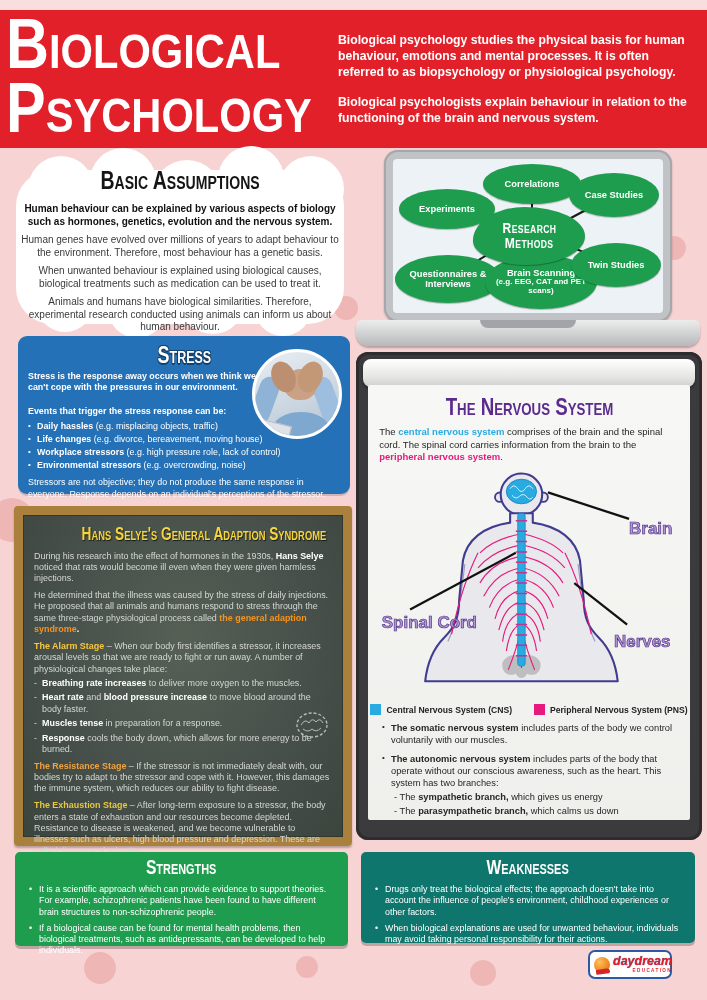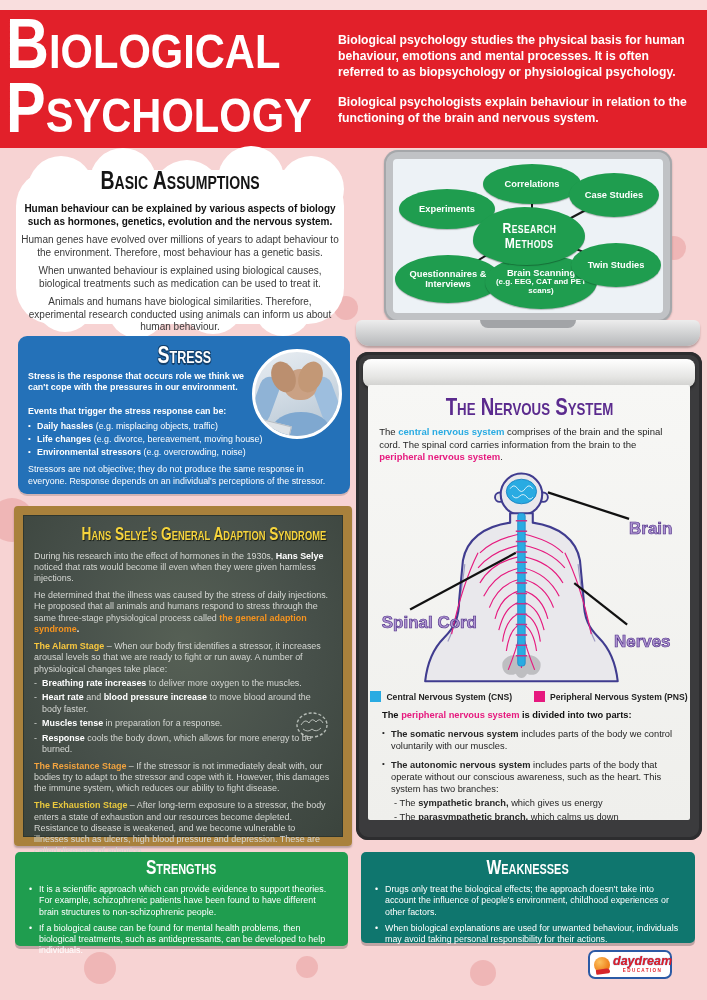--- a/index.html
+++ b/index.html
@@ -80,41 +80,41 @@
 
   
   .flip { position:absolute; left:356px; top:352px; width:346px; height:488px; background:#3b3b3d; border-radius:12px; box-shadow:inset 0 0 0 3px #2d2d2f; z-index:2; }
   .flip-roll { position:absolute; top:7px; left:7px; right:7px; height:28px; background:linear-gradient(#ffffff,#e5e5e3 65%,#cfcfcd); border-radius:8px; box-shadow:0 2px 3px rgba(0,0,0,.4); }
   .flip-paper { position:absolute; top:33px; left:12px; right:12px; bottom:20px; background:linear-gradient(#f7f7f5,#efefec); border-radius:2px; padding-top:8px; overflow:hidden; }
   .ns-title { text-align:center; font-size:24px; color:#5b2b8e; }
   .ns-intro { width:93%; margin:5px auto 0; font-size:9.5px; line-height:1.32; color:#262626; }
   .cns { color:#29abe2; font-weight:bold; }
   .pns { color:#e6197e; font-weight:bold; }
   .body-svg { display:block; margin:2px auto 0; }
-  .legend { display:flex; justify-content:center; gap:22px; margin-top:6px; font-size:8.6px; font-weight:bold; color:#222; align-items:flex-end; }
+  .legend { display:flex; justify-content:center; gap:22px; margin-top:19px; font-size:8.6px; font-weight:bold; color:#222; align-items:flex-end; }
   .legend .sw { display:inline-block; width:11px; height:11px; margin-right:5px; vertical-align:-2px; }
   .ns-text { margin:7px 14px 0; font-size:9.3px; line-height:1.3; color:#262626; }
   .ns-text .division { font-weight:bold; color:#111; }
   .ns-bullet { position:relative; padding-left:9px; margin-top:7px; }
   .ns-bullet::before { content:"•"; position:absolute; left:0; font-size:8px; }
   .ns-sub { margin-left:12px; margin-top:2px; }
 
   
   .sw-box { position:absolute; z-index:2; border-radius:5px; color:#fff; padding:4px 12px 6px; box-shadow:0 3px 0 rgba(0,0,0,.22); }
   .sw-box.green { left:15px; top:852px; width:333px; height:94px; background:#1f9d4f; }
   .sw-box.red { left:361px; top:852px; width:334px; height:91px; background:#0f766e; }
   .sw-title { text-align:center; font-size:20px; color:#fff; }
   .sw-box .bullet { position:relative; padding-left:12px; font-size:8.9px; line-height:1.27; margin-top:5px; }
   .sw-box .bullet::before { content:"•"; position:absolute; left:2px; }
 
   
   .logo { position:absolute; left:588px; top:950px; width:84px; height:29px; background:#fff; border:2px solid #2b5aa5; border-radius:7px; display:flex; align-items:center; padding:2px 4px; gap:3px; z-index:2; }
   .logo-icon { width:16px; height:16px; border-radius:50%; background:radial-gradient(circle at 35% 32%, #fcc25e, #ee7c17 70%); position:relative; flex:0 0 auto; }
   .logo-icon::after { content:""; position:absolute; left:2px; bottom:-1px; width:14px; height:5px; background:#d6262b; border-radius:1px 4px 2px 1px; transform:rotate(-8deg); }
-  .logo-txt { display:flex; flex-direction:column; line-height:1;align-items:center; }
+  .logo-txt { display:flex; flex-direction:column; line-height:1; }
   .logo-name { font-size:12.5px; font-weight:bold; font-style:italic; color:#e31e26; text-shadow:0 0 1px #2b5aa5; }
   .logo-sub { font-size:4.6px; color:#e31e26; letter-spacing:1.4px; text-align:right; margin-top:1px; font-weight:bold; }
 </style>
 </head>
 <body>
 
 <div class="poster">
 
   <div class="mol" style="left:598px;top:168px;width:42px;height:42px"></div>
   <div class="mol" style="left:662px;top:236px;width:24px;height:24px"></div>
@@ -199,25 +199,26 @@
     <div class="stress-title sc"><span class="cond">Stress</span></div>
     <div class="photo">
       <div class="p-arm-l"></div>
       <div class="p-arm-r"></div>
       <div class="p-body"></div>
       <div class="p-head"></div>
       <div class="p-hand-l"></div>
       <div class="p-hand-r"></div>
       <div class="p-laptop"></div>
     </div>
-    <p class="intro">Stress is the response that occurs role we think we can't cope with the pressures in our environment.</p>
+    <p class="intro">Stress is the response away occurs when we think we can't cope with the pressures in our environment.</p>
     <p class="events">Events that trigger the stress response can be:</p>
     <div class="bullets">
       <p><b>Daily hassles</b><span> (e.g. misplacing objects, traffic)</span></p>
       <p><b>Life changes</b><span> (e.g. divorce, bereavement, moving house)</span></p>
+      <p><b>Workplace stressors</b><span> (e.g. high pressure role, lack of control)</span></p>
       <p><b>Environmental stressors</b><span> (e.g. overcrowding, noise)</span></p>
     </div>
     <p class="outro">Stressors are not objective; they do not produce the same response in everyone. Response depends on an individual's perceptions of the stressor.</p>
   </div>
 
   <div class="chalk">
     <div class="chalk-title sc"><span class="cond">Hans Selye's General Adaption Syndrome</span></div>
     <p><span>During his research into the effect of hormones in the 1930s, </span><b>Hans Selye</b><span> noticed that rats would become ill even when they were given harmless injections.</span></p>
     <p><span>He determined that the illness was caused by the stress of daily injections. He proposed that all animals and humans respond to stress through the same three-stage physiological process called </span><span class="gas-orange">the general adaption syndrome</span><b>.</b></p>
     <p><span class="stage-alarm">The Alarm Stage</span><span> – When our body first identifies a stressor, it increases arousal levels so that we are ready to fight or run away. A number of physiological changes take place:</span></p>
@@ -289,21 +290,20 @@
         <text x="4" y="172" font-size="18" font-weight="bold" fill="#b096d2" stroke="#4d2e86" stroke-width=".7">Spinal Cord</text>
         <text x="250" y="192" font-size="18" font-weight="bold" fill="#b096d2" stroke="#4d2e86" stroke-width=".7">Nerves</text>
       </svg>
 
       <div class="legend">
         <span><span class="sw" style="background:#29abe2"></span><span>Central Nervous System (CNS)</span></span>
         <span><span class="sw" style="background:#e6197e"></span><span>Peripheral Nervous System (PNS)</span></span>
       </div>
 
       <div class="ns-text">
-        <p class="division"><span>The </span><span class="pns">peripheral nervous system</span><span> is divided into two parts:</span></p>
         <p class="ns-bullet"><b>The somatic nervous system</b><span> includes parts of the body we control voluntarily with our muscles.</span></p>
         <p class="ns-bullet"><b>The autonomic nervous system</b><span> includes parts of the body that operate without our conscious awareness, such as the heart. This system has two branches:</span></p>
         <p class="ns-sub"><span>- The </span><b>sympathetic branch,</b><span> which gives us energy</span></p>
         <p class="ns-sub"><span>- The </span><b>parasympathetic branch,</b><span> which calms us down</span></p>
       </div>
     </div>
   </div>
 
   <div class="sw-box green">
     <div class="sw-title sc"><span class="cond">Strengths</span></div>

